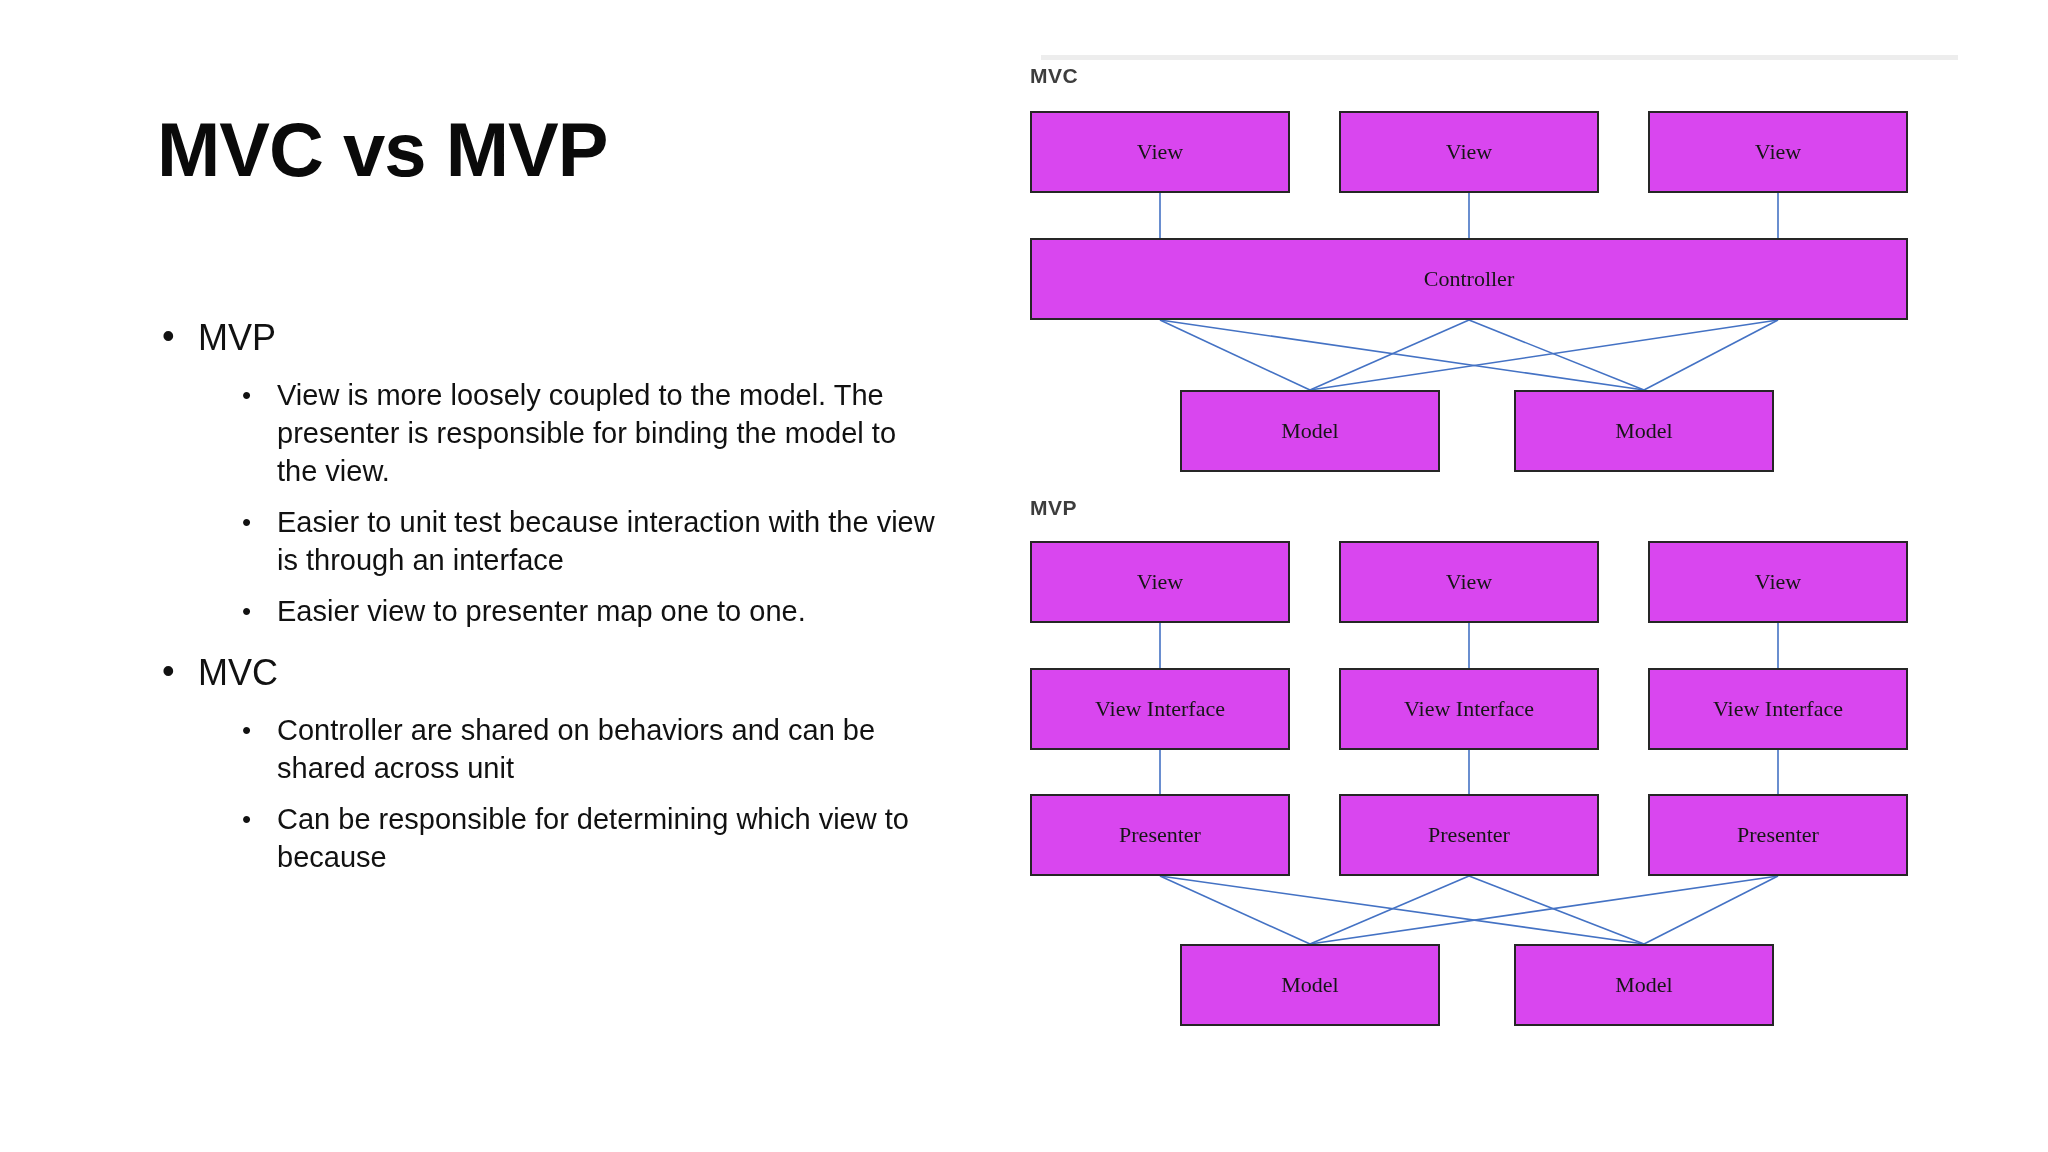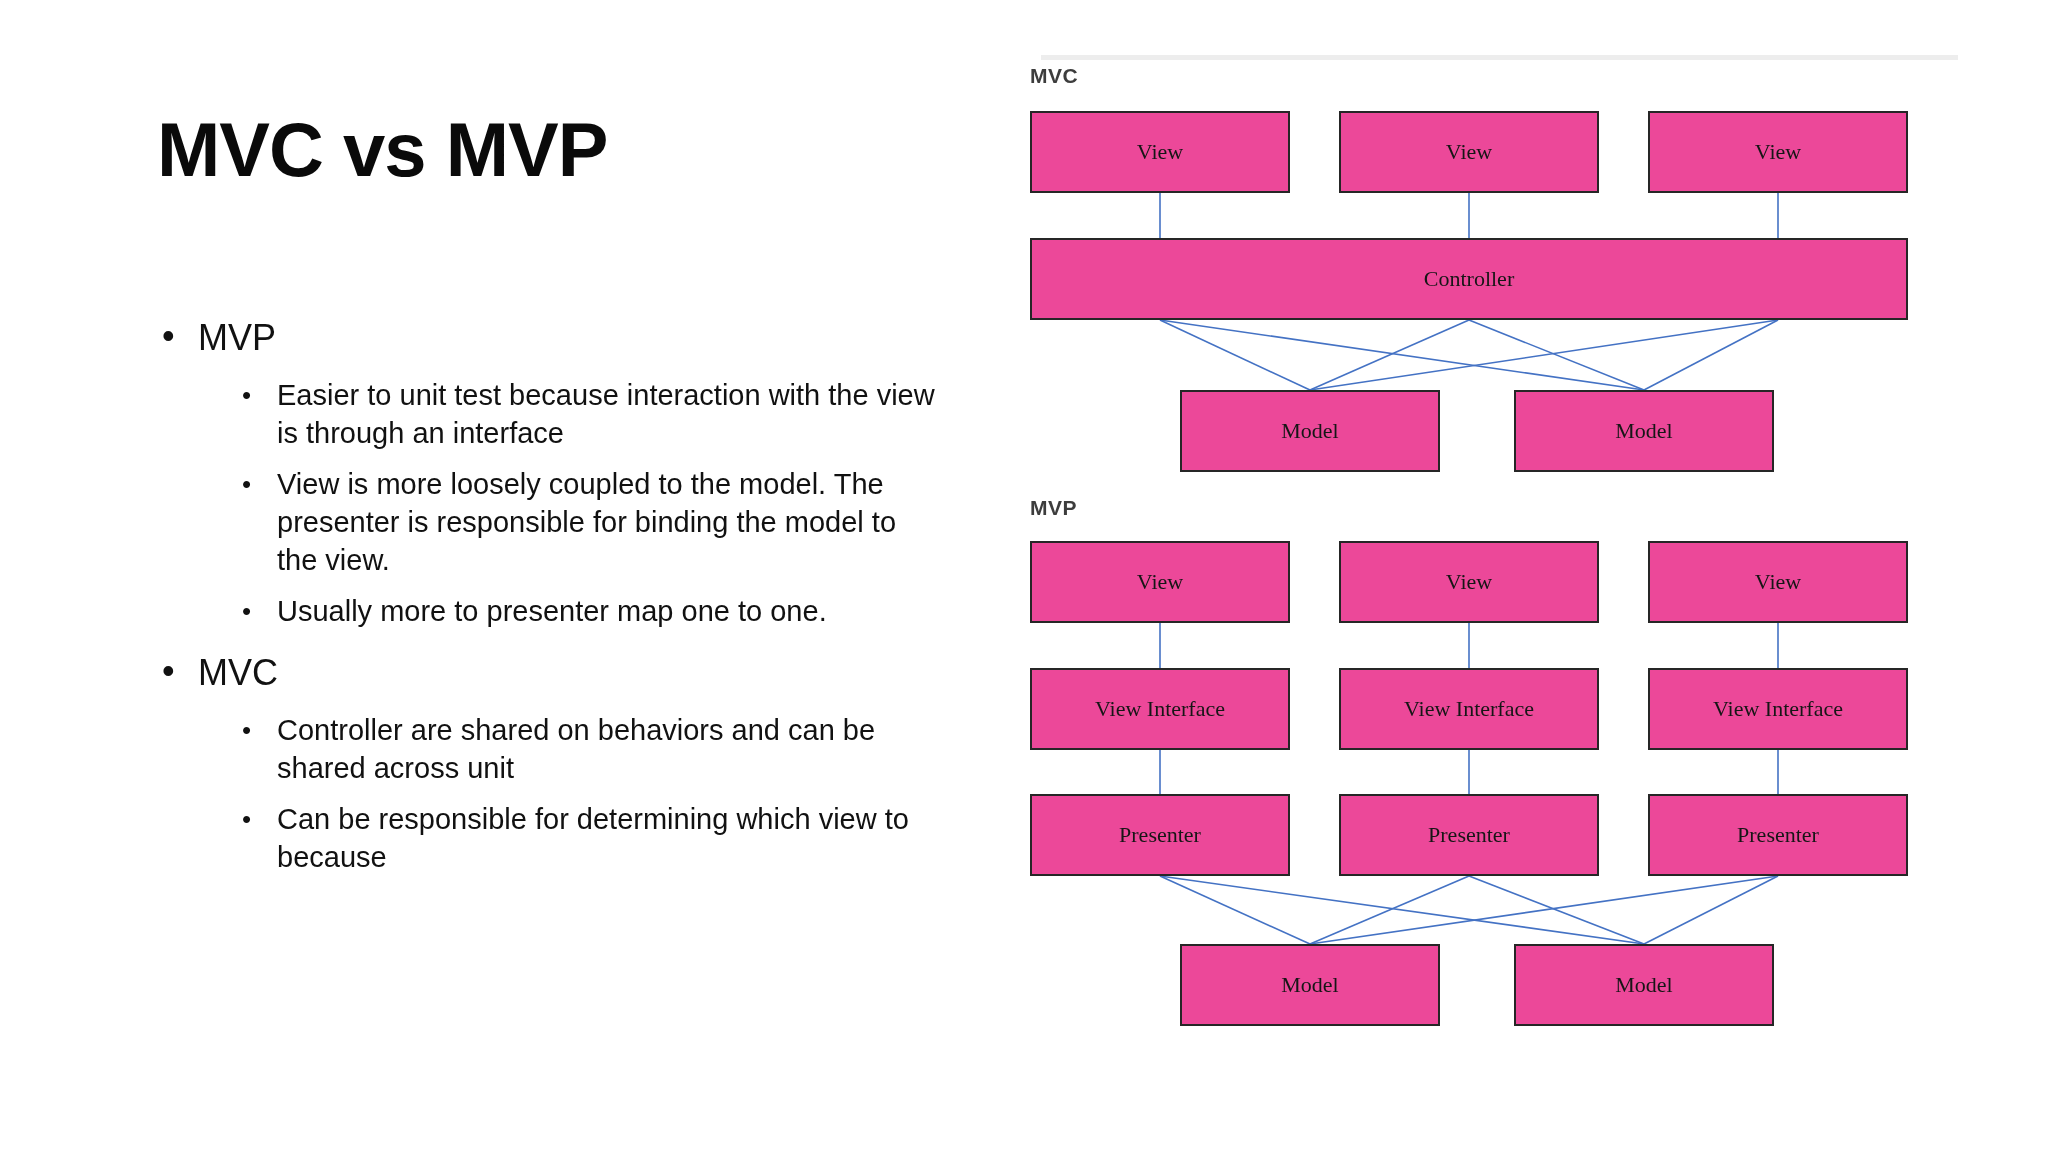--- a/index.html
+++ b/index.html
@@ -74,21 +74,21 @@
     font-size: 21px;
     font-weight: 700;
     color: #3d3d3d;
     letter-spacing: 0.5px;
   }
   .dbox {
     position: absolute;
     box-sizing: border-box;
     width: 260px;
     height: 82px;
-    background: #ec4899;
+    background: #d946ef;
     border: 2px solid #262626;
     display: flex;
     align-items: center;
     justify-content: center;
     font-family: "Liberation Serif", serif;
     font-size: 22px;
     color: #161616;
   }
   .dbox.wide { width: 878px; }
   .lines-layer {
@@ -103,30 +103,30 @@
 <body>
 
 <div class="slide">
 
   <h1 class="title">MVC vs MVP</h1>
 
   <div class="bullets">
     <div class="l1">MVP</div>
 
     <div class="l2-item">
-      <div class="bline">Easier to unit test because interaction with the view</div>
-      <div class="bline">is through an interface</div>
-    </div>
-    <div class="l2-item">
       <div class="bline">View is more loosely coupled to the model. The</div>
       <div class="bline">presenter is responsible for binding the model to</div>
       <div class="bline">the view.</div>
     </div>
     <div class="l2-item">
-      <div class="bline">Usually more to presenter map one to one.</div>
+      <div class="bline">Easier to unit test because interaction with the view</div>
+      <div class="bline">is through an interface</div>
+    </div>
+    <div class="l2-item">
+      <div class="bline">Easier view to presenter map one to one.</div>
     </div>
 
     <div class="l1 second">MVC</div>
 
     <div class="l2-item">
       <div class="bline">Controller are shared on behaviors and can be</div>
       <div class="bline">shared across unit</div>
     </div>
     <div class="l2-item">
       <div class="bline">Can be responsible for determining which view to</div>

